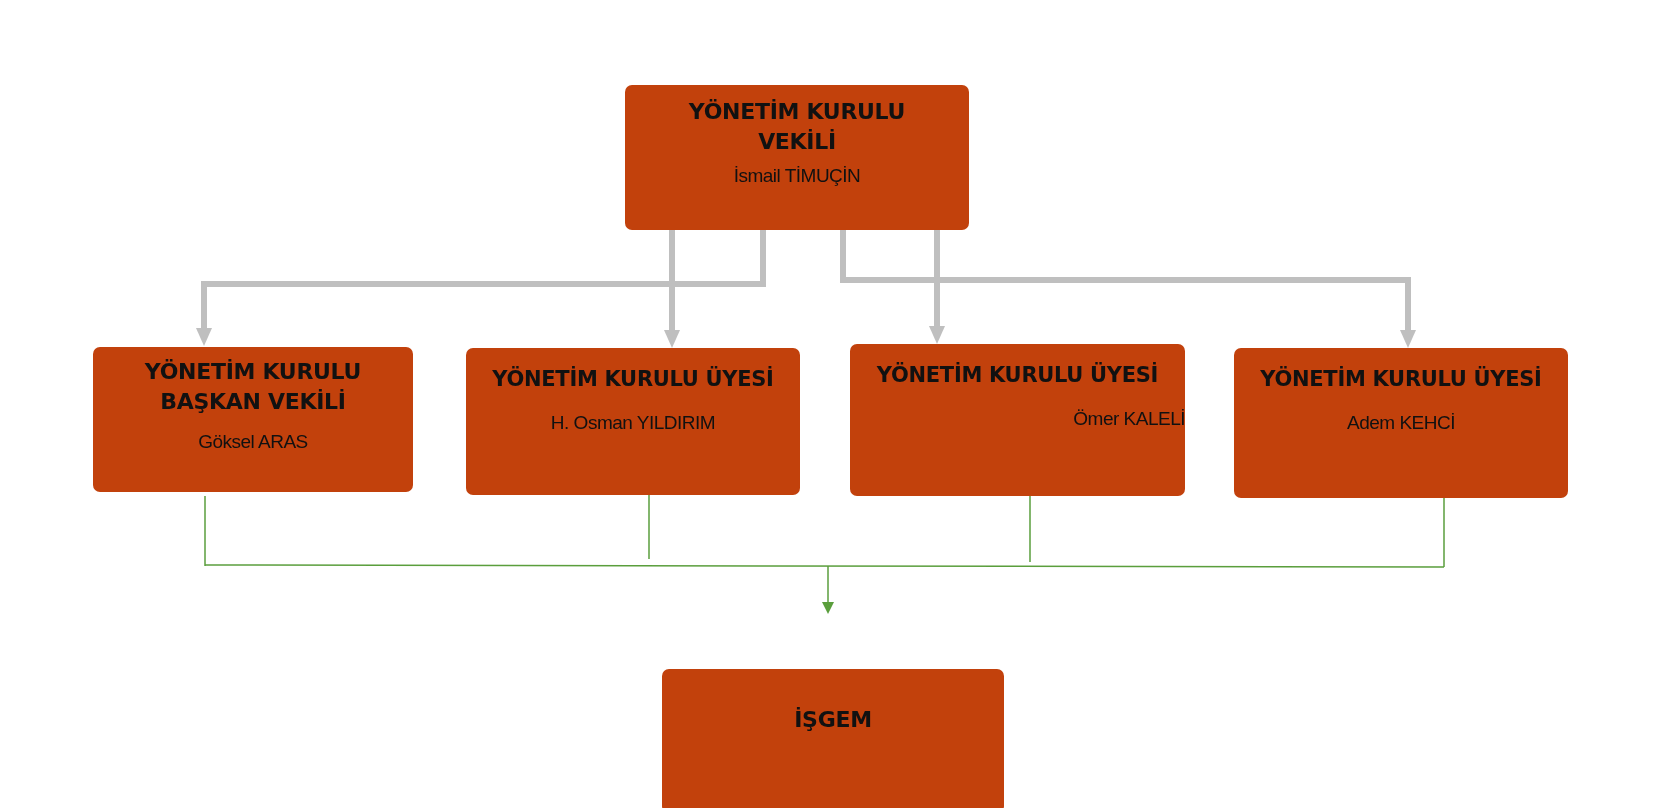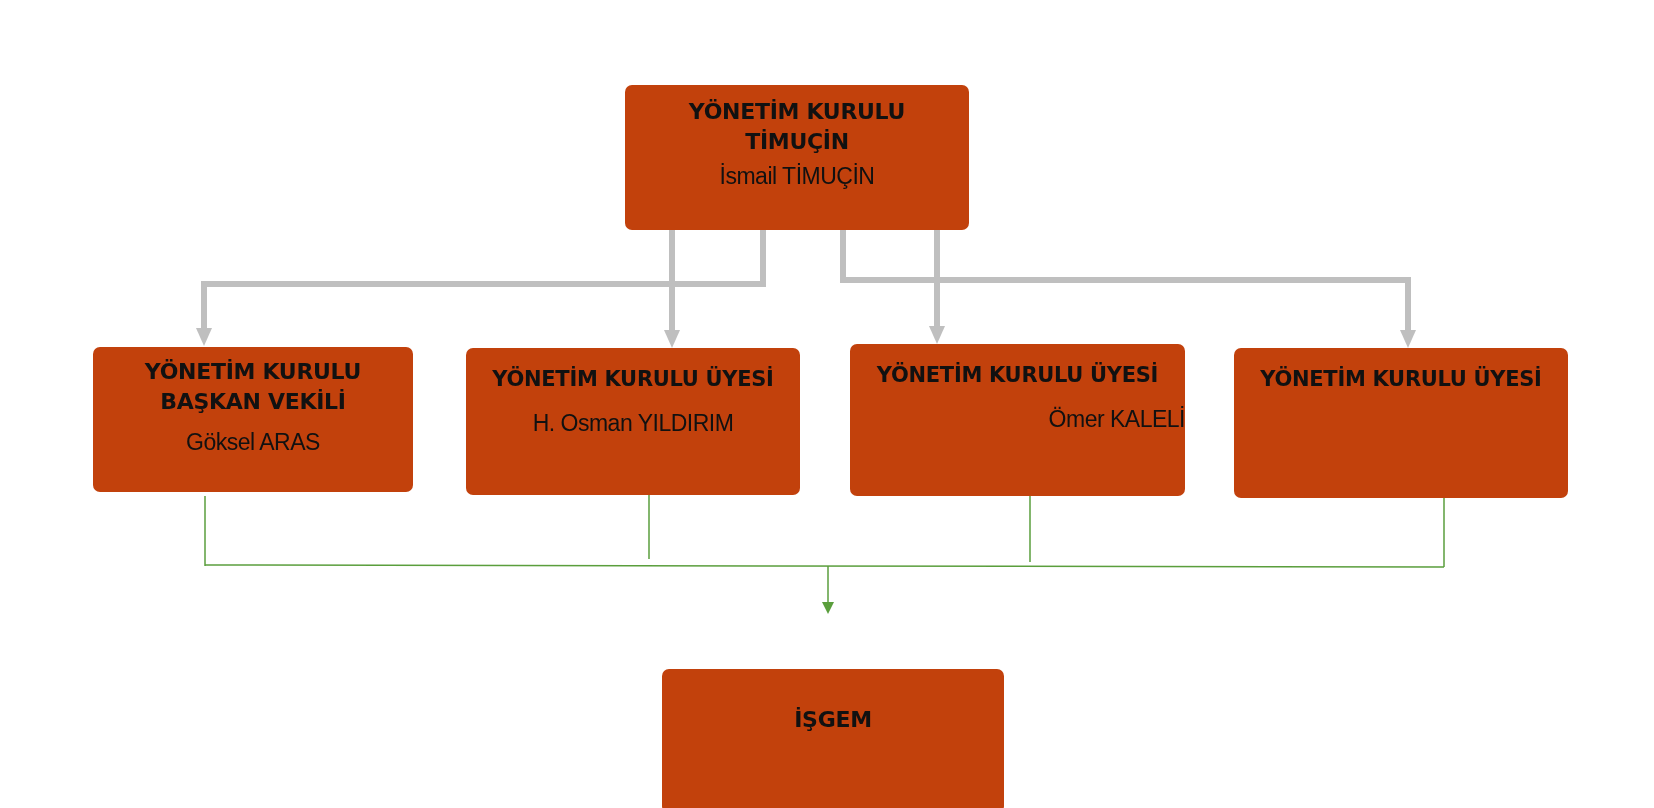--- a/index.html
+++ b/index.html
@@ -1,19 +1,19 @@
 <!DOCTYPE html>
 <html><head>
 <meta charset="utf-8">
 <style>
   html, body { margin: 0; padding: 0; background: #ffffff; }
   body { width: 1654px; height: 808px; position: relative; overflow: hidden; font-family: "DejaVu Sans", sans-serif; }
   .box { position: absolute; background: #c2410c; border-radius: 7px; text-align: center; color: #111; box-sizing: border-box; }
   .role { font-weight: bold; font-size: 22px; line-height: 30px; letter-spacing: -0.3px; }
-  .name { font-family: "Liberation Sans", sans-serif; font-size: 23px; line-height: 30px; letter-spacing: -0.5px; color: #111; }
+  .name { font-family: "Liberation Sans", sans-serif; font-size: 19px; line-height: 30px; letter-spacing: -0.5px; color: #111; }
   svg.connectors { position: absolute; left: 0; top: 0; }
 </style>
 </head>
 <body>
 
 <svg class="connectors" width="1654" height="808">
   <defs>
     <marker id="grayArrow" markerWidth="6" markerHeight="6" refX="3" refY="3" orient="auto" markerUnits="strokeWidth">
       <path d="M0,0 L6,3 L0,6 z" fill="#bfbfbf"></path>
     </marker>
@@ -36,21 +36,21 @@
     <line x1="1030" y1="491" x2="1030" y2="562"></line>
     <line x1="1444" y1="495" x2="1444" y2="567"></line>
     <line x1="205" y1="565" x2="1444" y2="567"></line>
     <line x1="828" y1="566" x2="828" y2="603"></line>
   </g>
   <polygon points="822,602 834,602 828,614" fill="#5a9e3c"></polygon>
 </svg>
 
 <div class="box" style="left:625px; top:85px; width:344px; height:145px; padding-top:12px;">
   <div class="role">YÖNETİM KURULU</div>
-  <div class="role">TİMUÇİN</div>
+  <div class="role">VEKİLİ</div>
   <div class="name" style="margin-top:4px;">İsmail TİMUÇİN</div>
 </div>
 
 <div class="box" style="left:93px; top:347px; width:320px; height:145px; padding-top:10px;">
   <div class="role">YÖNETİM KURULU</div>
   <div class="role">BAŞKAN VEKİLİ</div>
   <div class="name" style="margin-top:10px;">Göksel ARAS</div>
 </div>
 
 <div class="box" style="left:466px; top:348px; width:334px; height:147px; padding-top:16px;">
@@ -58,17 +58,18 @@
   <div class="name" style="margin-top:14px;">H. Osman YILDIRIM</div>
 </div>
 
 <div class="box" style="left:850px; top:344px; width:335px; height:152px; padding-top:16px;">
   <div class="role" style="font-size:21px;">YÖNETİM KURULU ÜYESİ</div>
   <div class="name" style="margin-top:14px;text-align:right;">Ömer KALELİ</div>
 </div>
 
 <div class="box" style="left:1234px; top:348px; width:334px; height:150px; padding-top:16px;">
   <div class="role" style="font-size:21px;">YÖNETİM KURULU ÜYESİ</div>
+  <div class="name" style="margin-top:14px;">Adem KEHCİ</div>
 </div>
 
 <div class="box" style="left:662px; top:641px; width:342px; height:144px; padding-top:36px;margin-top:28px;">
   <div class="role">İŞGEM</div>
 </div>
 
 </body></html>

